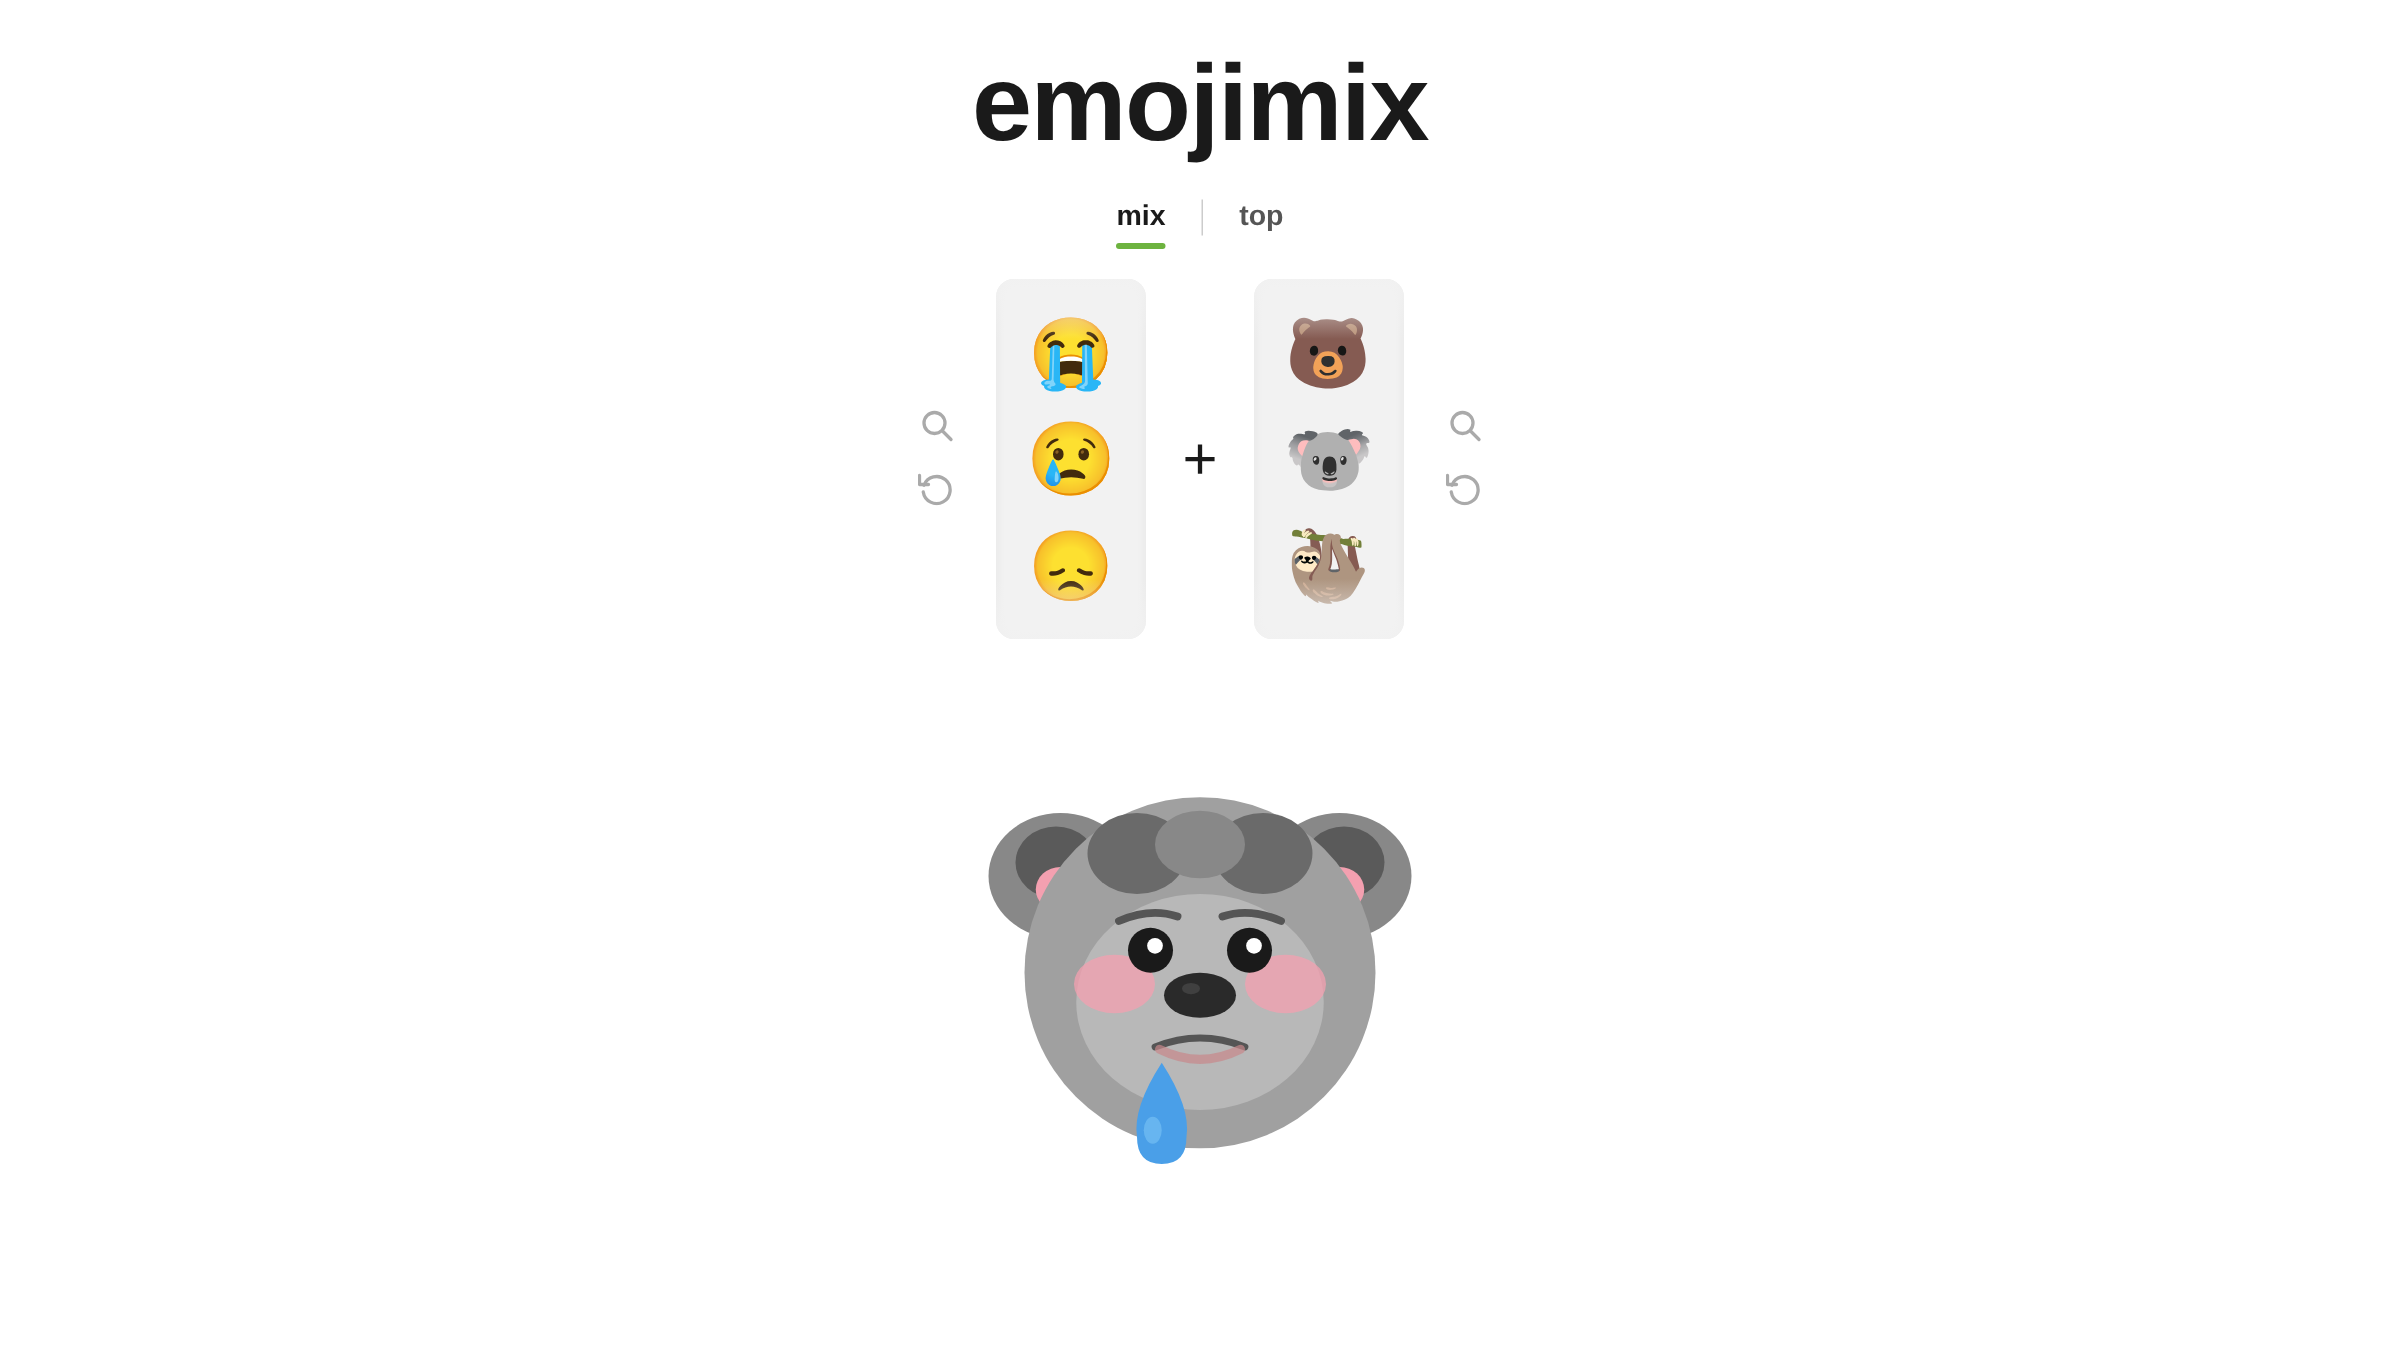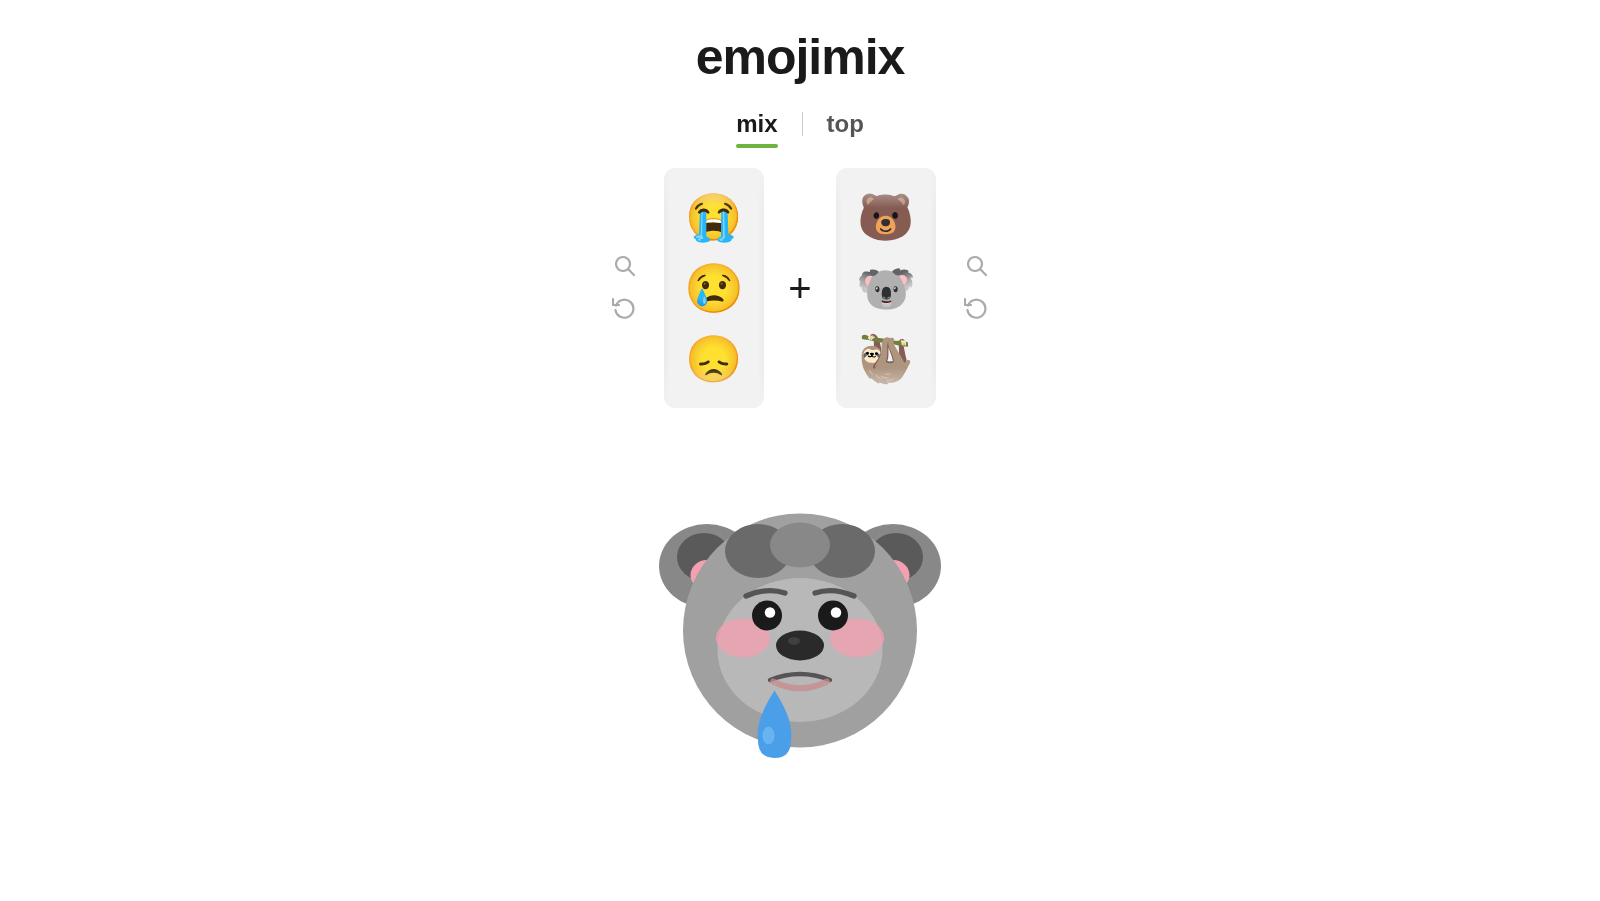--- a/index.html
+++ b/index.html
@@ -9,37 +9,37 @@
       font-family: 'Arial', sans-serif;
       display: flex;
       flex-direction: column;
       align-items: center;
       min-height: 901px;
       width: 1600px;
       overflow-x: hidden;
     }
 
     .app-title {
-      font-size: 50px;
+      font-size: 72px;
       font-weight: 900;
       color: #1a1a1a;
       margin-top: 28px;
       letter-spacing: -1px;
     }
 
     .tabs {
       display: flex;
       align-items: center;
       gap: 0;
       margin-top: 18px;
       margin-bottom: 24px;
     }
 
     .tab {
-      font-size: 24px;
+      font-size: 19px;
       font-weight: 600;
       padding: 6px 20px;
       cursor: pointer;
       color: #555;
       position: relative;
       text-decoration: none;
     }
 
     .tab.active {
       color: #1a1a1a;

